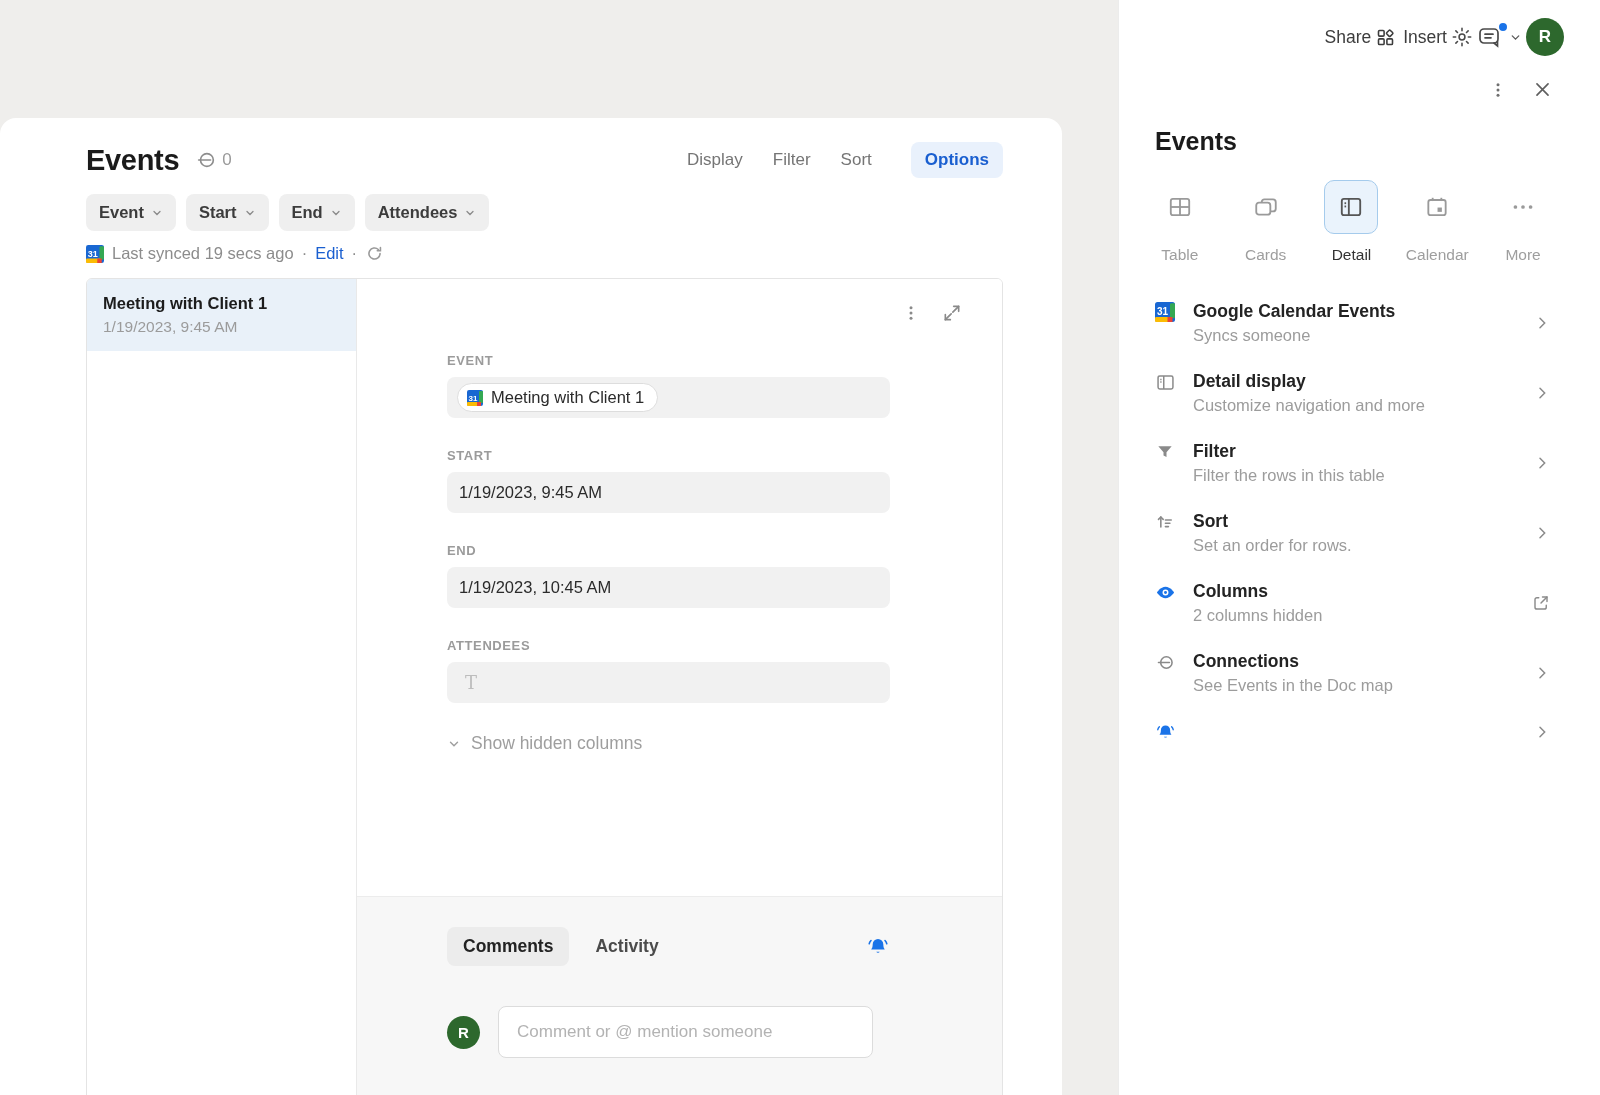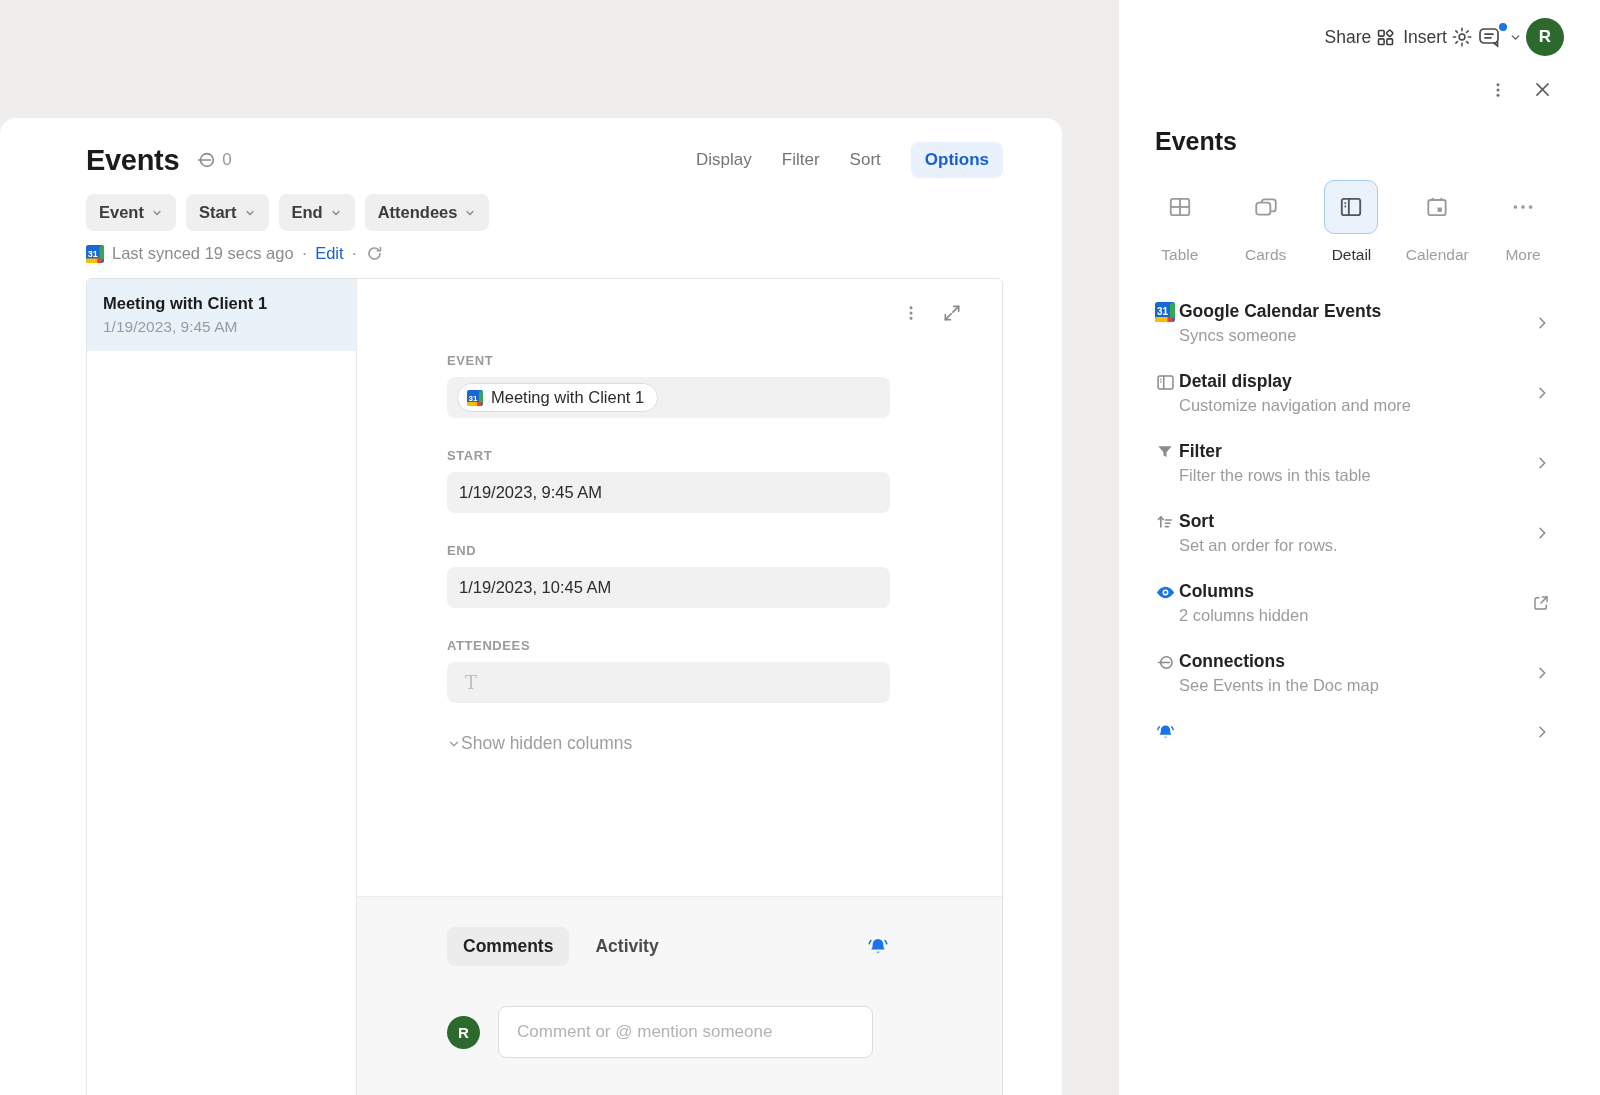--- a/index.html
+++ b/index.html
@@ -18,21 +18,21 @@
     background:#fff; border-radius:16px 16px 0 0;
   }
   .canvas-inner { padding:24px 0 0 86px; width:1003px; }
 
   .doc-header { display:flex; align-items:center; width:917px; }
   .doc-title { font-size:29px; font-weight:700; letter-spacing:-0.3px; color:#1b1b1b; }
   .link-count { display:flex; align-items:center; gap:5px; margin-left:16px; color:#8d8d8d; }
   .link-count .count { font-size:17px; color:#9a9a9a; }
   .view-toolbar { margin-left:auto; display:flex; align-items:center; gap:30px; }
   .tb-item { font-size:17px; color:#757575; font-weight:500; background:none; border:none; cursor:pointer; font-family:inherit; }
-  .tb-item.active { color:#1a5fd0; font-weight:700; background:#e9f1fc; padding:8px 14px; border-radius:8px; }
+  .tb-item.active { color:#1a5fd0; font-weight:700; background:#e9f1fc; padding:8px 14px; border-radius:8px;margin-left:9px; }
 
   .chips-row { display:flex; gap:10px; margin-top:16px; }
   .chip { display:flex; align-items:center; gap:7px; background:#efefef; border:none; cursor:pointer;
           border-radius:8px; padding:9px 13px; font-size:16.5px; font-weight:600; color:#3c3c3c; font-family:inherit; }
 
   .sync-row { display:flex; align-items:center; gap:8px; margin-top:13px; font-size:16.5px; color:#8c8c8c; }
   .sync-row .edit-link { color:#1a5fd0; font-weight:500; text-decoration:none; }
 
   
   .card { margin-top:15px; width:917px; height:823px; border:1px solid #e4e4e4; border-radius:6px;
@@ -55,21 +55,21 @@
   .detail-fields { padding:30px 112px 0 90px; }
   .field-group { margin-bottom:30px; }
   .field-label { font-size:13px; font-weight:700; letter-spacing:0.6px; color:#9b9b9b; }
   .field-box { margin-top:9px; background:#f1f1f1; border-radius:8px; min-height:41px;
                display:flex; align-items:center; padding:5px 10px; }
   .field-text { font-size:16.5px; color:#2b2b2b; padding-left:2px; }
   .value-pill { display:inline-flex; align-items:center; gap:8px; background:#fff; border:1px solid #ddd;
                 border-radius:16px; padding:4px 13px 4px 9px; font-size:16.5px; color:#2b2b2b; }
   .t-placeholder { font-family:"DejaVu Serif","Liberation Serif",serif; font-size:18px; color:#bdbdbd; padding-left:8px; }
 
-  .show-hidden { display:flex; align-items:center; gap:0; margin-top:18px; color:#9e9e9e;
+  .show-hidden { display:flex; align-items:center; gap:10px; margin-top:18px; color:#9e9e9e;
                  font-size:17.5px; font-weight:500; background:none; border:none; cursor:pointer; font-family:inherit; }
 
   .comments { margin-top:auto; background:#f7f7f7; border-top:1px solid #ececec; padding:30px 112px 42px 90px; }
   .tabs-row { display:flex; align-items:center; gap:26px; }
   .tab-pill { background:#ececec; border:none; border-radius:8px; padding:9px 16px; font-size:17.5px;
               font-weight:700; color:#232323; cursor:pointer; font-family:inherit; }
   .tab-plain { background:none; border:none; font-size:17.5px; font-weight:600; color:#4b4b4b; cursor:pointer; font-family:inherit; }
   .bell-btn { margin-left:auto; background:none; border:none; cursor:pointer; padding:0; }
   .comment-row { display:flex; align-items:center; gap:18px; margin-top:40px; }
   .avatar { width:33px; height:33px; border-radius:50%; background:#2d682d; color:#fff; display:flex;
@@ -96,21 +96,21 @@
   .view { flex:1; display:flex; flex-direction:column; align-items:center; gap:12px; background:none; border:none; cursor:pointer; font-family:inherit; }
   .view-icon-box { width:54px; height:54px; border-radius:10px; display:flex; align-items:center; justify-content:center;
                    border:1px solid transparent; }
   .view.selected .view-icon-box { background:#eaf3fc; border-color:#a5cbec; }
   .view-label { font-size:15.5px; color:#9e9e9e; }
   .view.selected .view-label { color:#333; font-weight:500; }
 
   .settings { margin-top:24px; padding:0 50px 0 36px; }
   .setting-row { display:flex; align-items:flex-start; padding:13px 0; cursor:pointer; }
   .setting-icon { width:24px; margin-top:1px; flex:0 0 auto; }
-  .setting-text { }
+  .setting-text { margin-left:14px; }
   .setting-title { font-size:17.5px; font-weight:700; color:#232323; }
   .setting-sub { font-size:16.5px; color:#9c9c9c; margin-top:4px; }
   .setting-trail { margin-left:auto; align-self:center; color:#8a8a8a; }
 
   .gc-num { font-family:"Liberation Sans",sans-serif; }
 </style>
 </head>
 <body>
 
 <div class="canvas">

